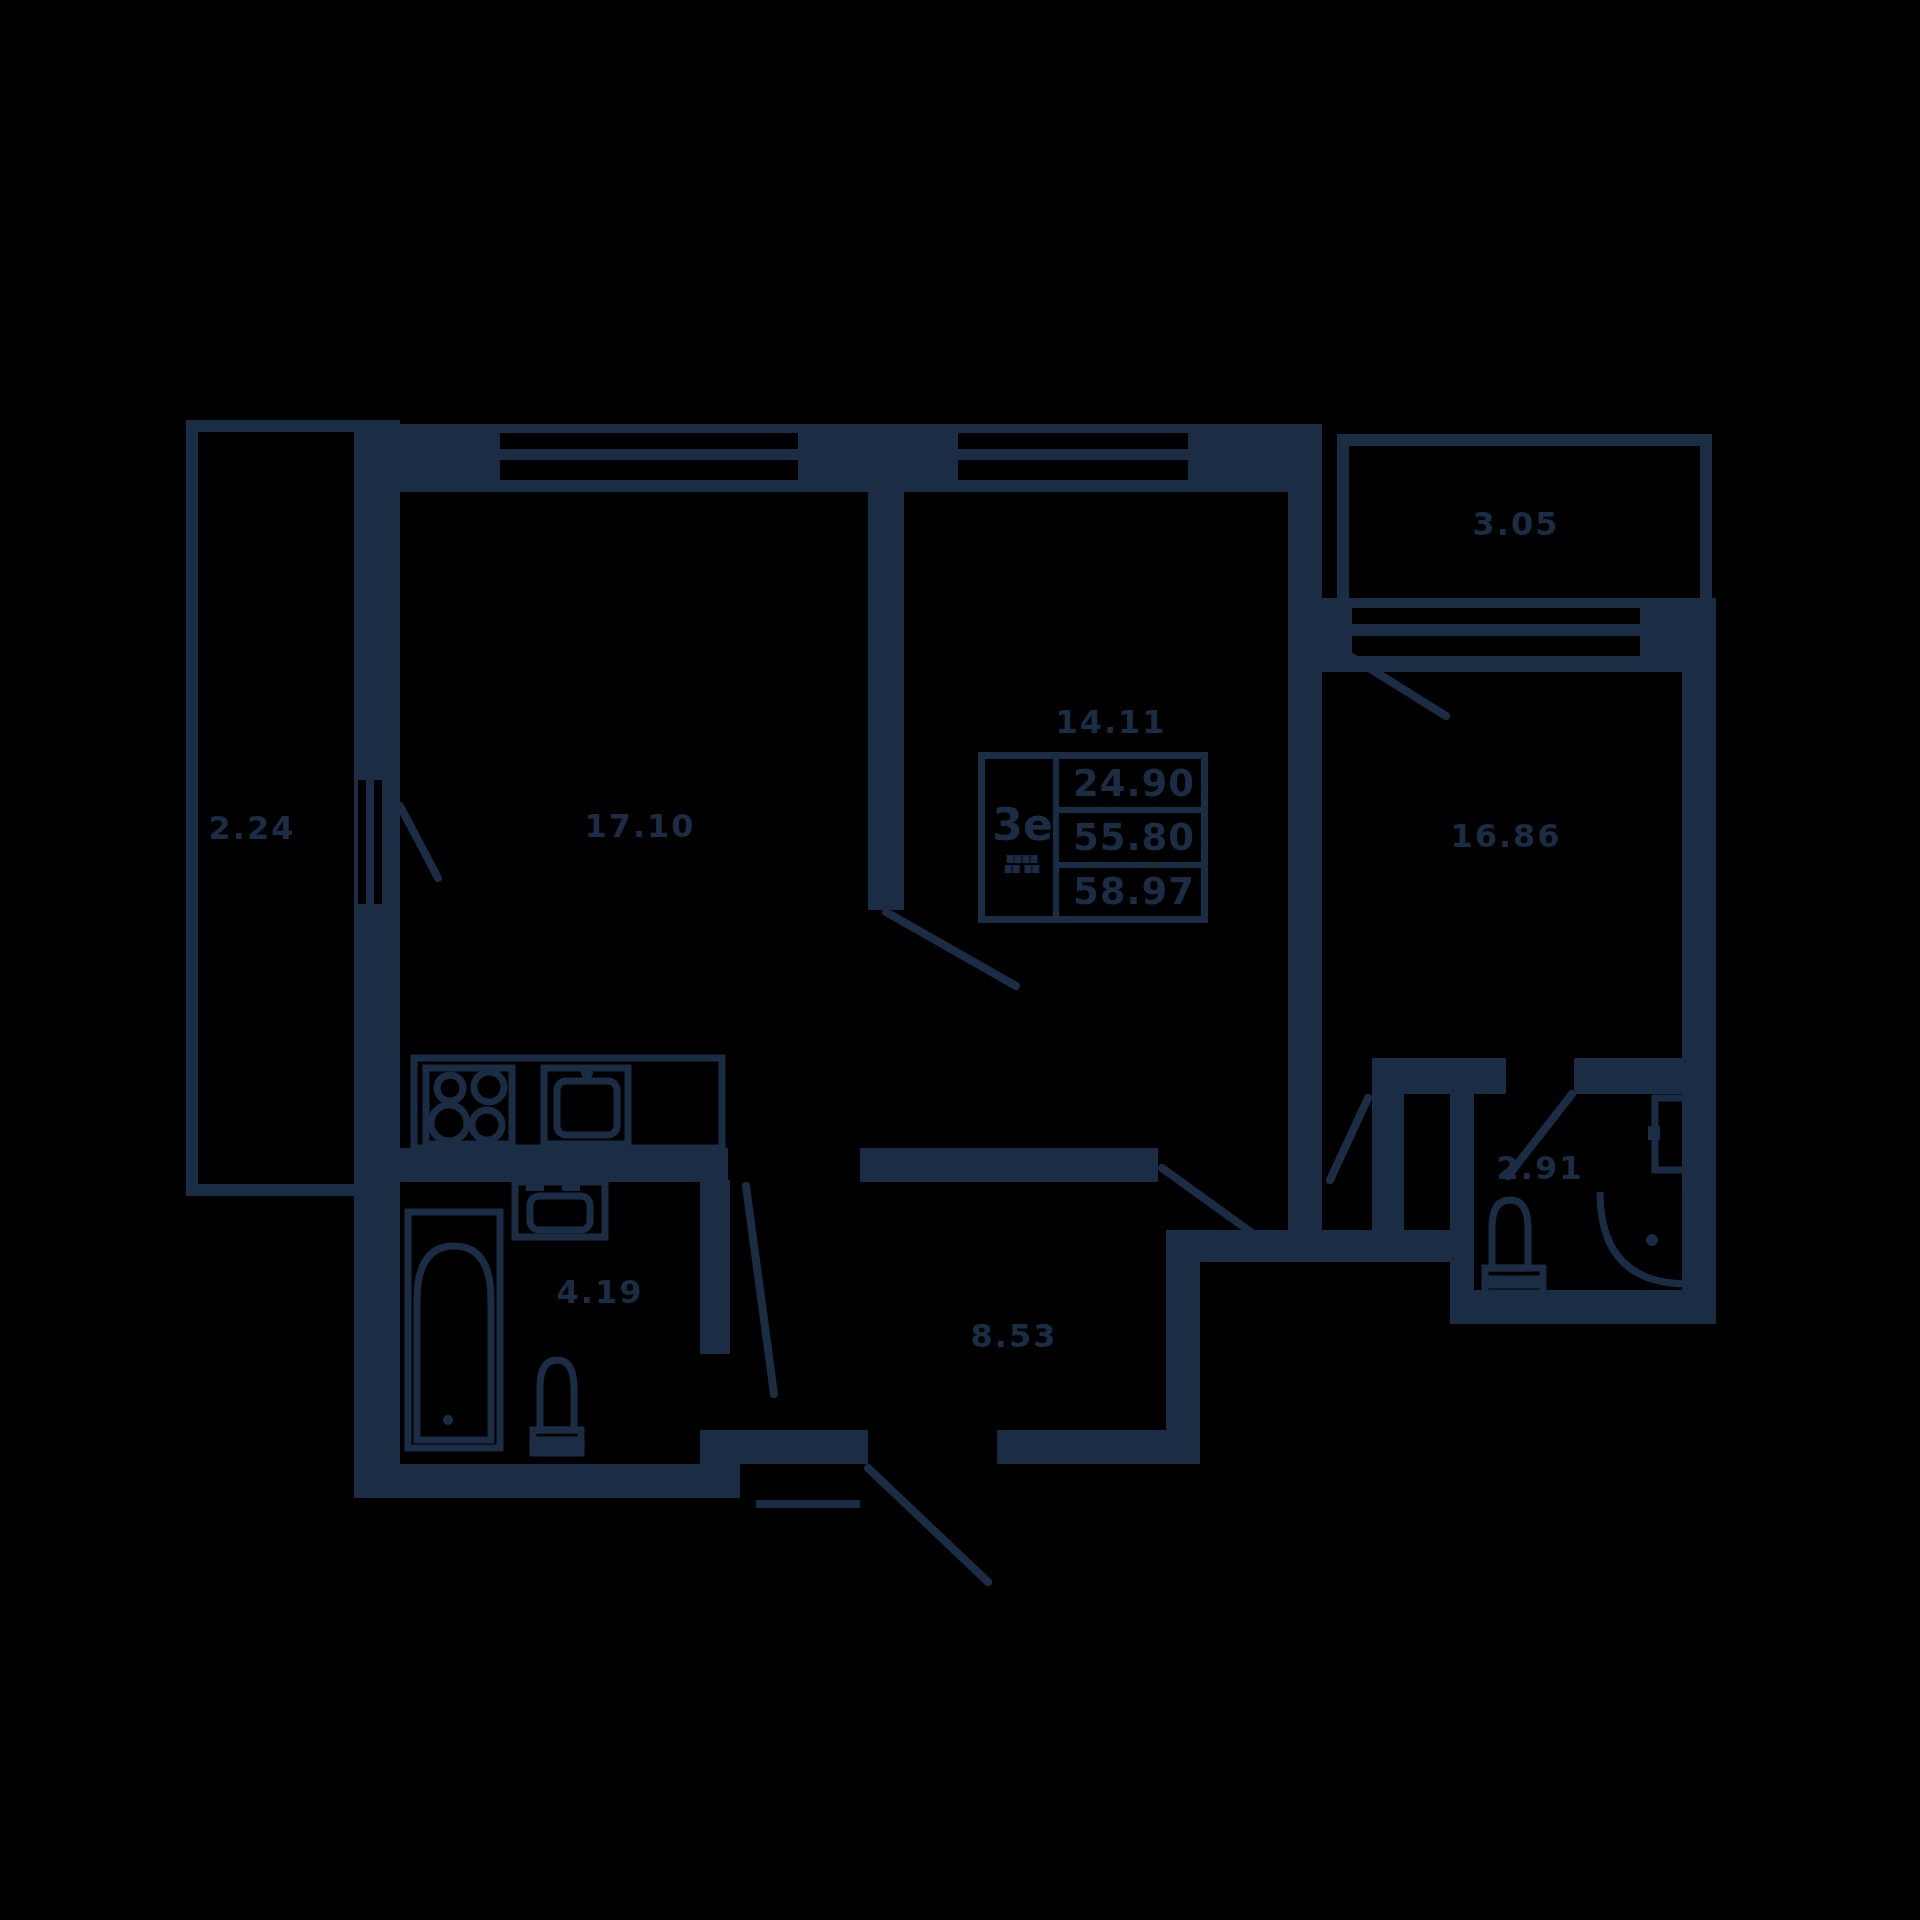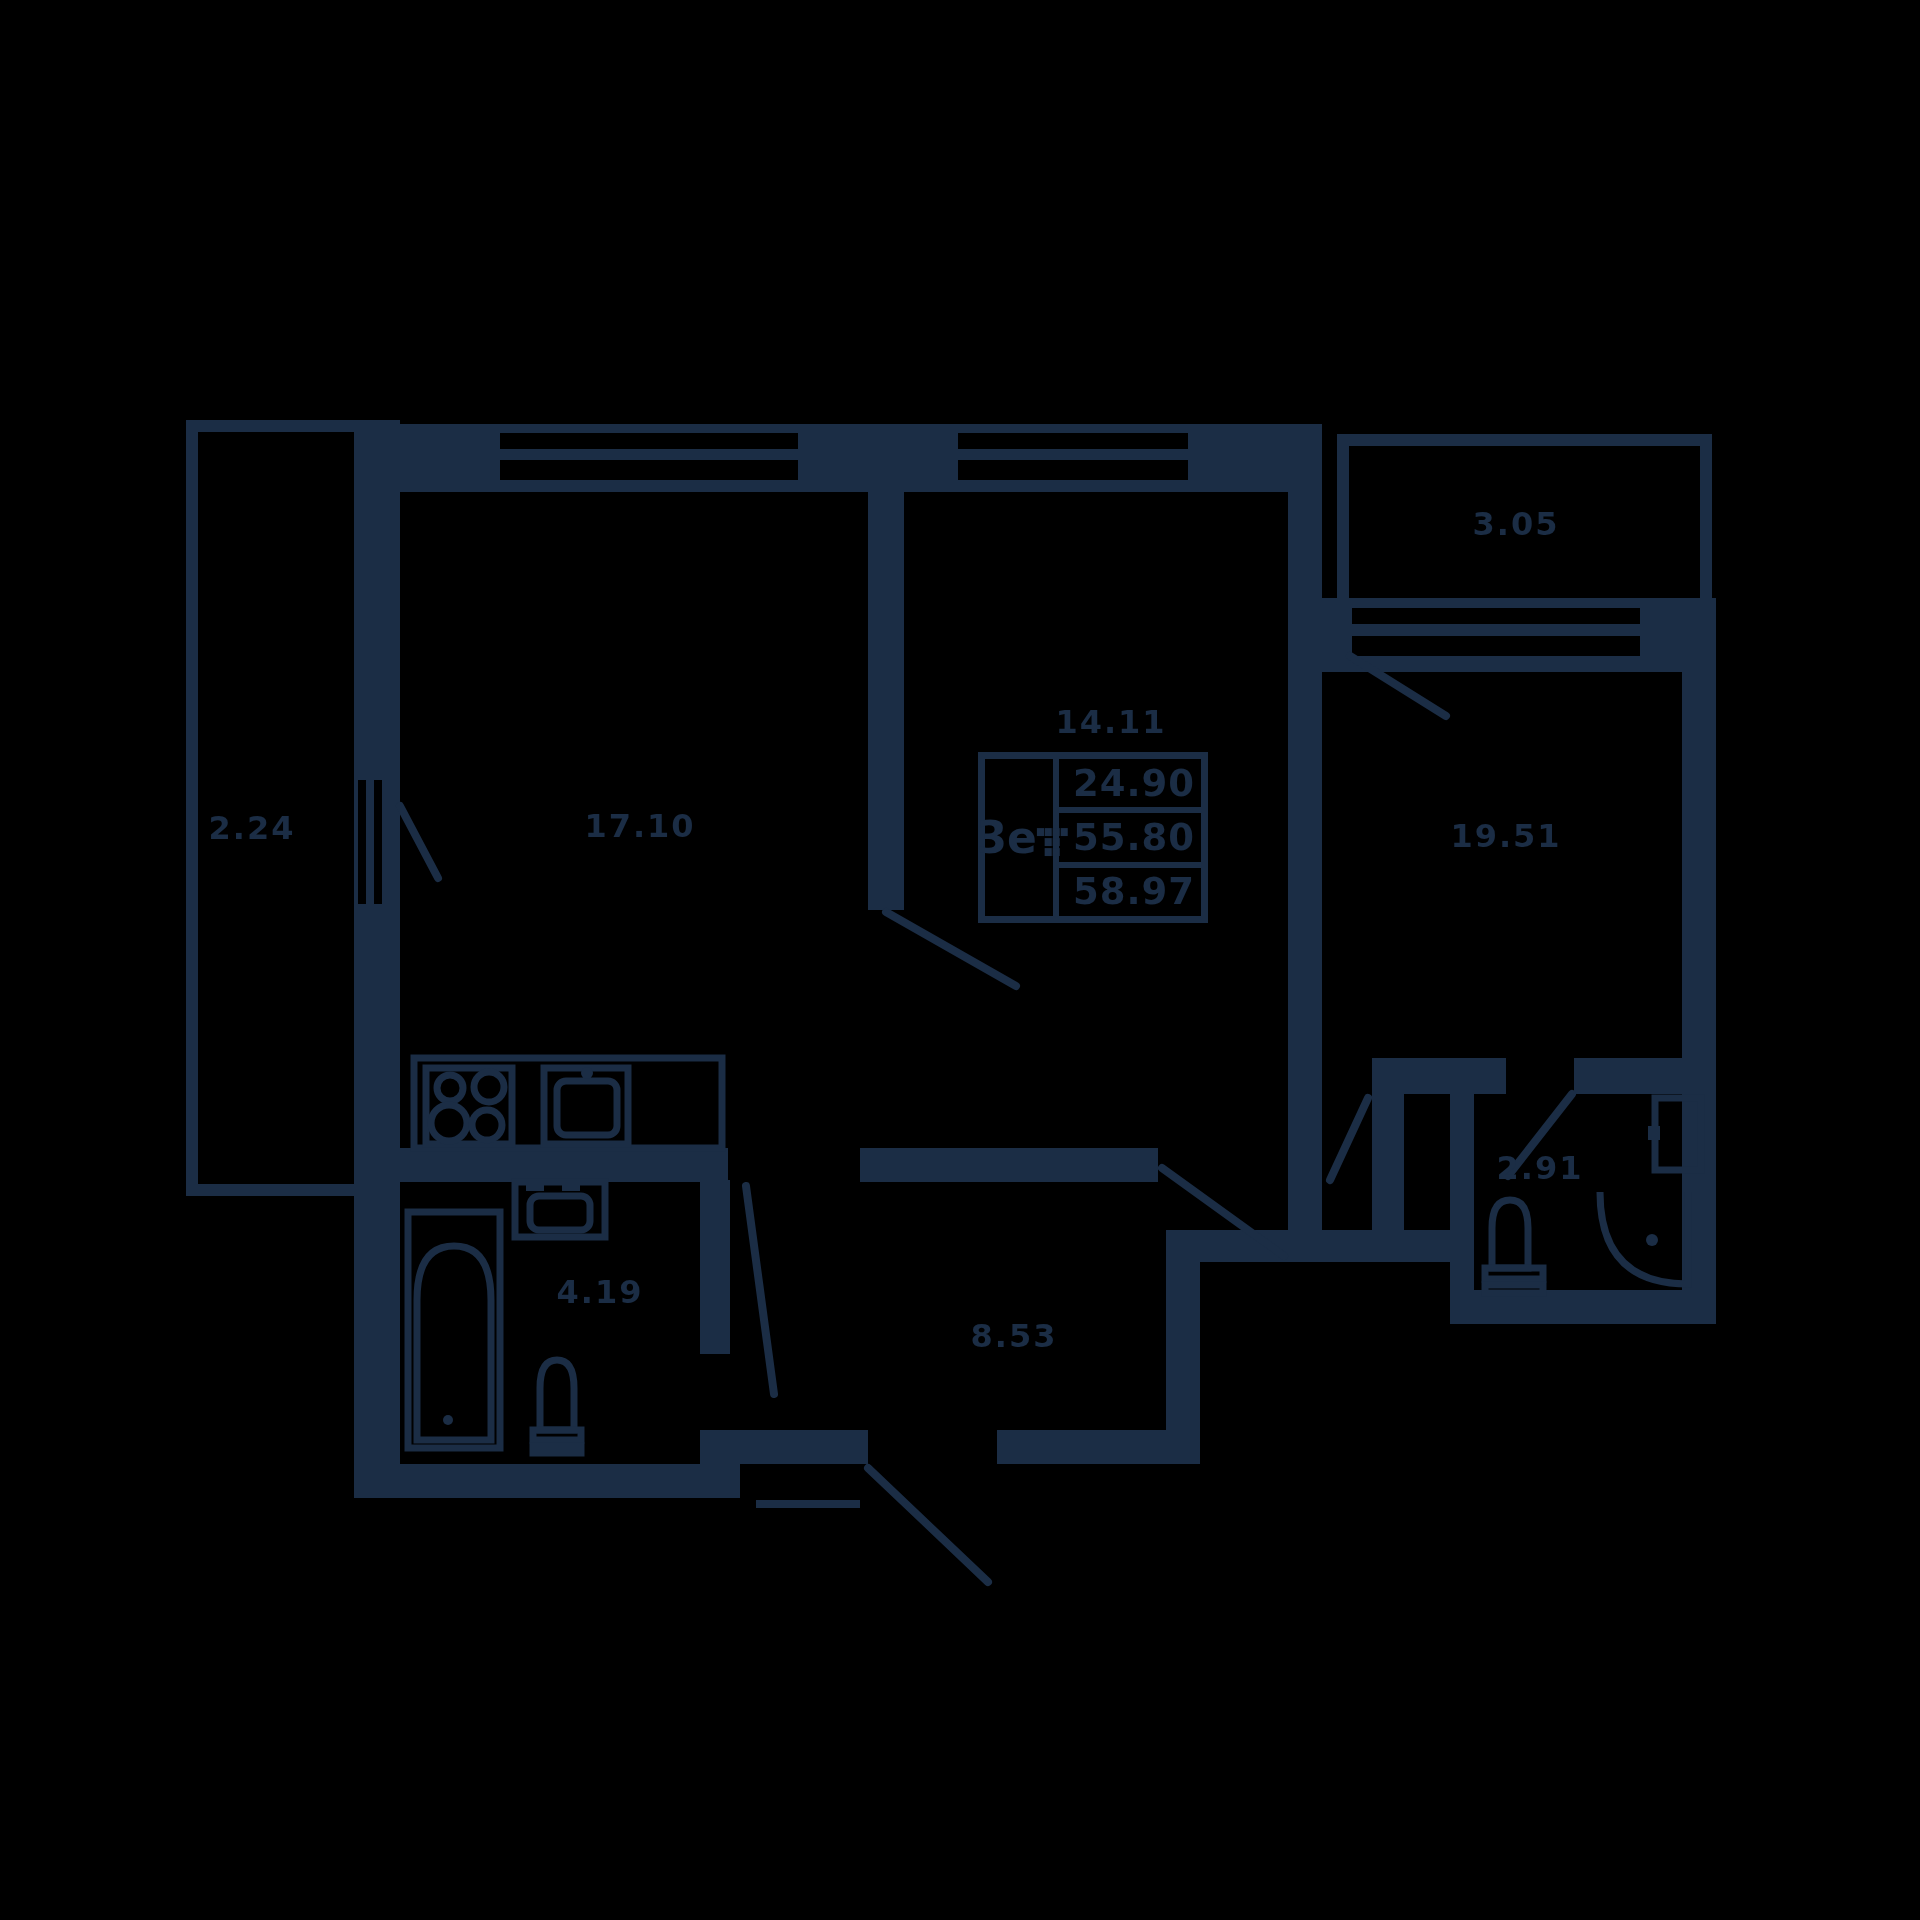--- a/index.html
+++ b/index.html
@@ -5,21 +5,21 @@
   html,body{margin:0;padding:0;background:#000;}
   .stage{position:relative;width:1920px;height:1920px;background:var(--bg,#000);
          font-family:"DejaVu Sans", sans-serif;overflow:hidden;}
   .plan-svg{position:absolute;left:0;top:0;width:100%;height:100%;}
   .room-label{position:absolute;transform:translate(-50%,-50%);color:var(--line,#1b2d45);
               font-size:32px;font-weight:700;letter-spacing:2px;white-space:nowrap;}
   
   .stamp{position:absolute;left:978px;top:752px;width:230px;height:171px;
          border:7px solid var(--line,#1b2d45);box-sizing:border-box;display:flex;}
   .stamp-left{width:74px;border-right:6px solid var(--line,#1b2d45);box-sizing:border-box;
-              display:flex;align-items:center;justify-content:center;padding-left:7px;}
+              display:flex;flex-direction:column;align-items:center;justify-content:center;padding-left:7px;}
   .stamp-type{color:var(--line,#1b2d45);font-size:44px;font-weight:700;line-height:1;}
   .stamp-fine{color:var(--line,#1b2d45);font-size:9px;line-height:10px;letter-spacing:1px;margin-top:6px;text-align:center;}
   .stamp-right{flex:1;display:flex;flex-direction:column;}
   .stamp-row{flex:1;display:flex;align-items:center;justify-content:center;
              color:var(--line,#1b2d45);font-size:37px;font-weight:700;letter-spacing:1px;
              border-bottom:6px solid var(--line,#1b2d45);box-sizing:border-box;padding-left:8px;}
   .stamp-row:last-child{border-bottom:none;}
 </style>
 </head>
 <body>
@@ -163,21 +163,21 @@
         <rect x="1655" y="1098" width="46" height="72"></rect>
         <rect x="1648" y="1126" width="12" height="14" fill="var(--line,#1b2d45)" stroke="none"></rect>
       </g>
     </g>
   </svg>
 
   <div class="room-label" style="left:252px;top:828px">2.24</div>
   <div class="room-label" style="left:640px;top:826px">17.10</div>
   <div class="room-label" style="left:1111px;top:722px">14.11</div>
   <div class="room-label" style="left:1516px;top:524px">3.05</div>
-  <div class="room-label" style="left:1506px;top:836px">19.51</div>
+  <div class="room-label" style="left:1506px;top:836px">16.86</div>
   <div class="room-label" style="left:600px;top:1292px">4.19</div>
   <div class="room-label" style="left:1014px;top:1336px">8.53</div>
   <div class="room-label" style="left:1540px;top:1168px">2.91</div>
 
   <div class="stamp">
     <div class="stamp-left">
       <div class="stamp-type">3е</div>
       <div class="stamp-fine">
         <div>▆▆▆▆</div>
         <div>▆▆ ▆▆</div>

